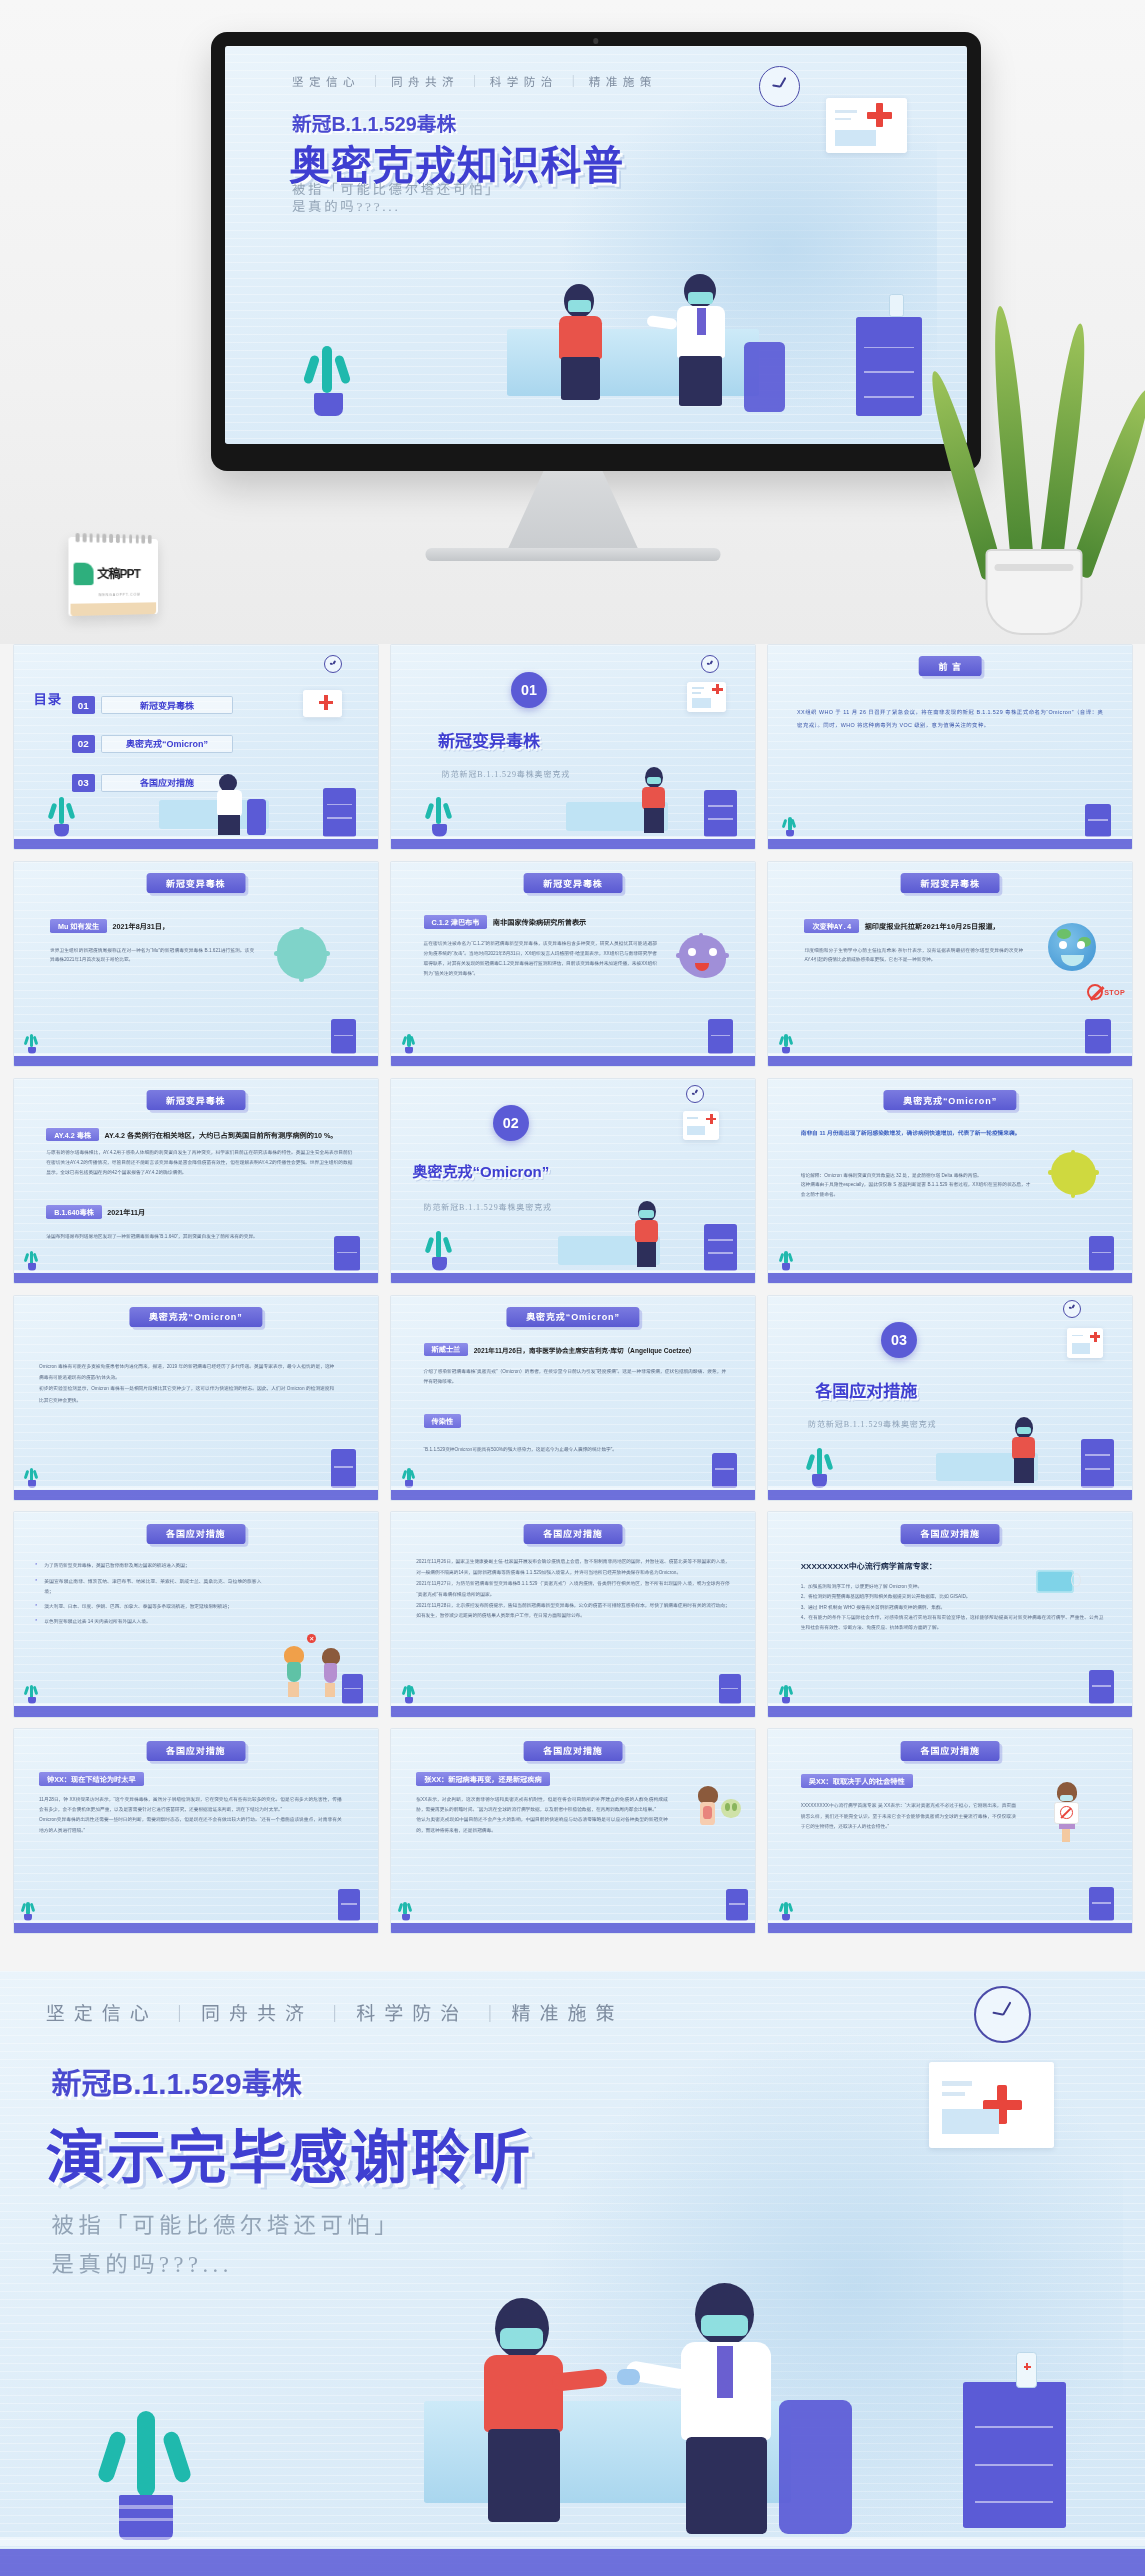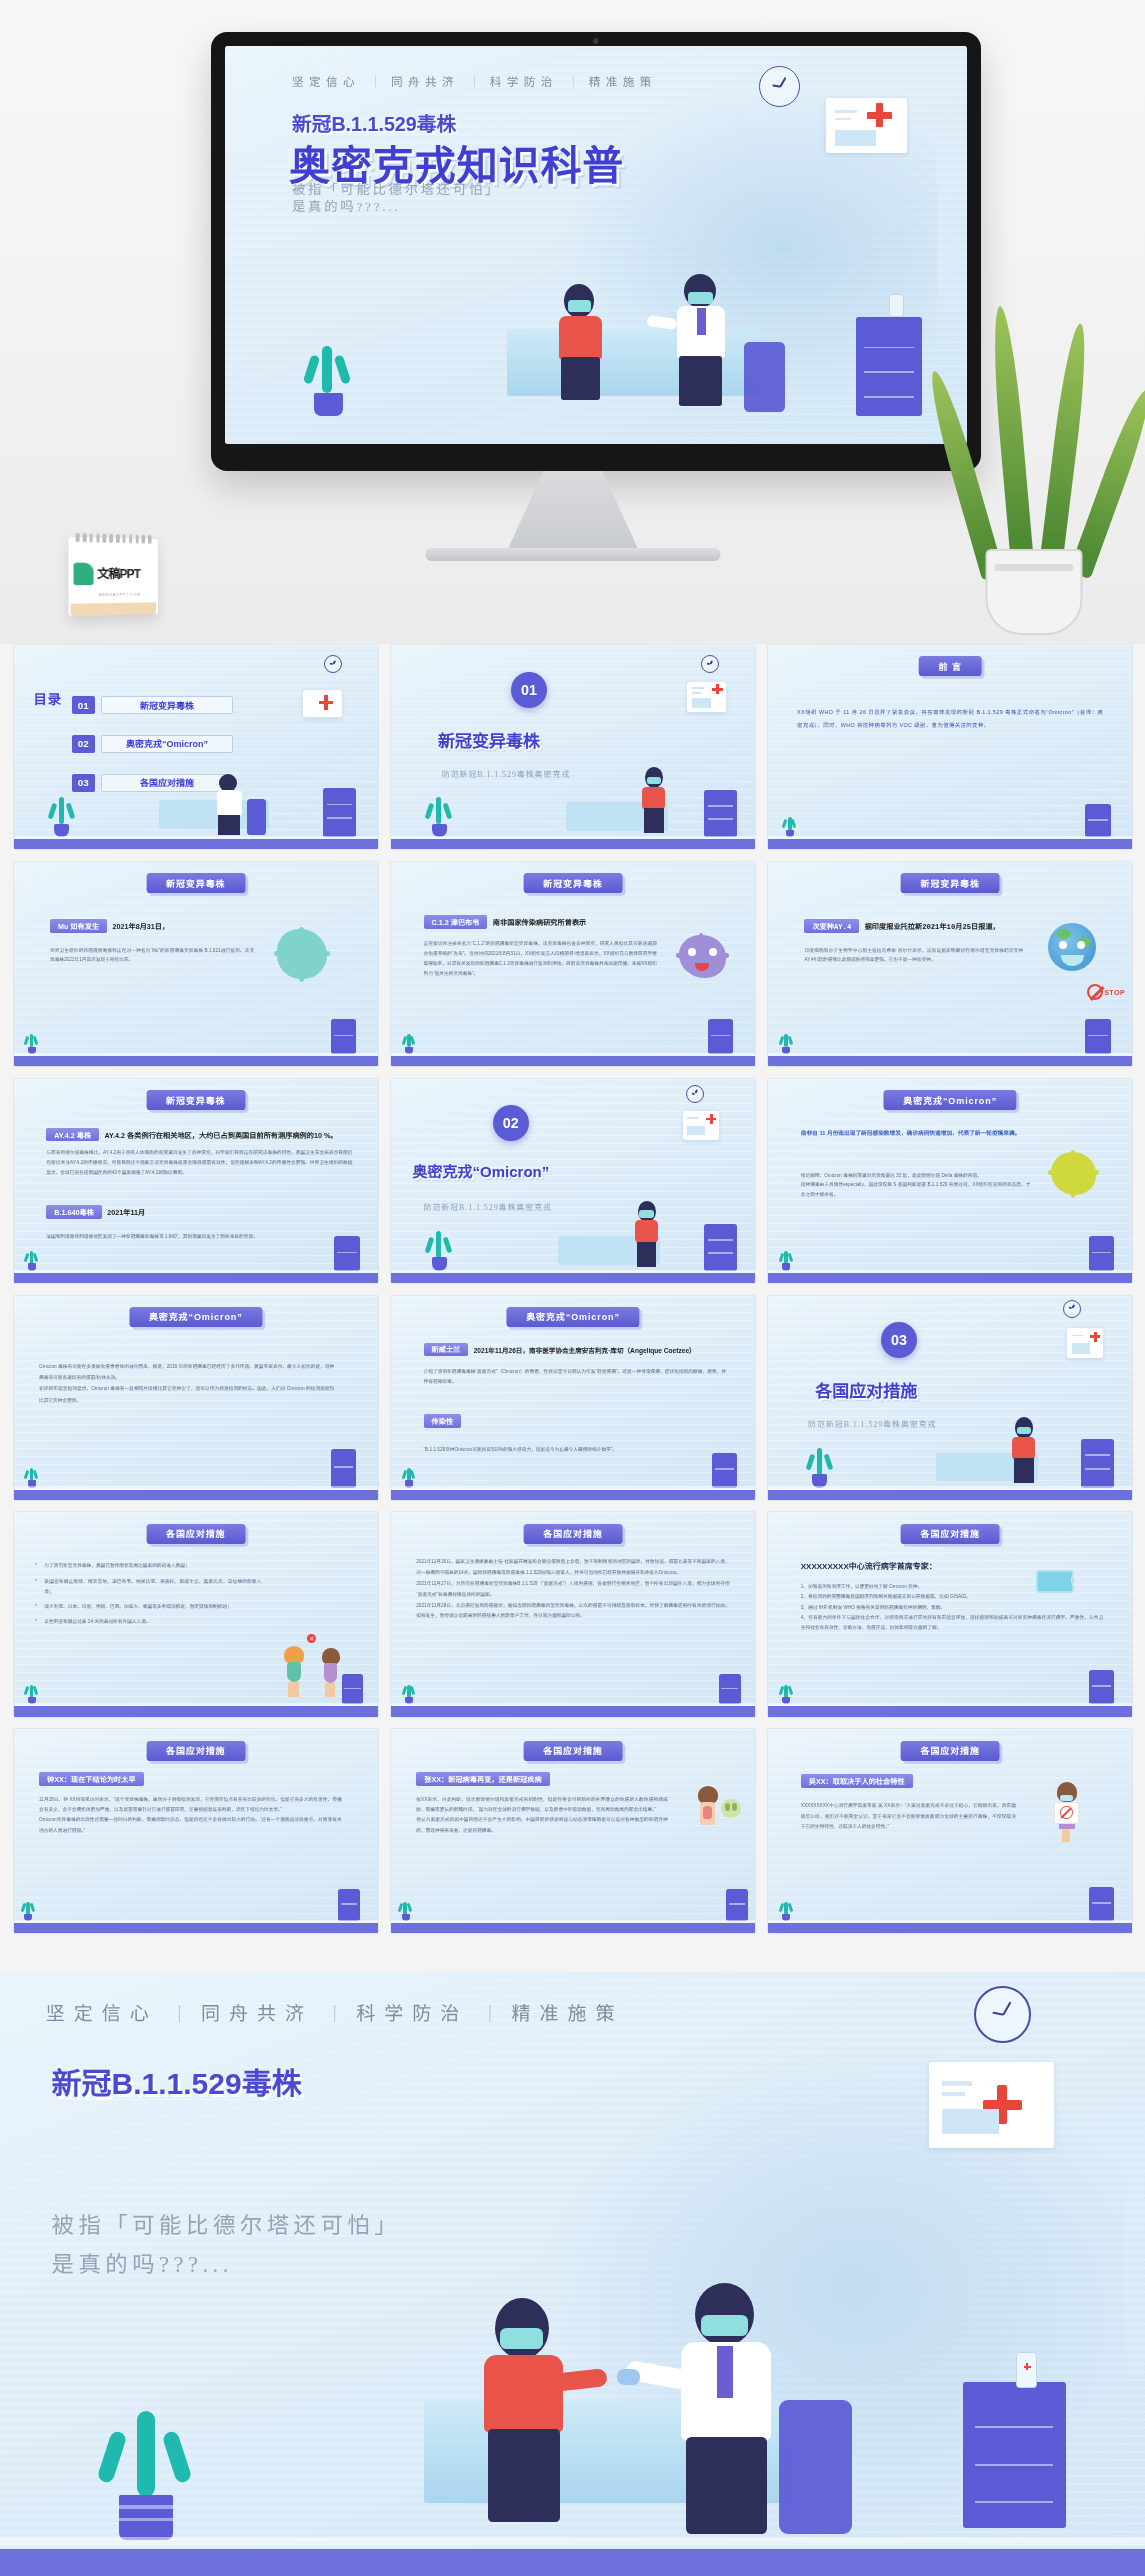--- a/index.html
+++ b/index.html
@@ -831,20 +831,21 @@
       <span>同舟共济</span>
       <span style="color:#b9c6d4;letter-spacing:0;margin:0 19.7px;">|</span>
       <span>科学防治</span>
       <span style="color:#b9c6d4;letter-spacing:0;margin:0 19.7px;">|</span>
       <span>精准施策</span>
     </div>
 
     <div class="clock" style="left:85%;top:2.5%;width:57px;height:57px;border-width:2.7px;"></div>
 
     <div style="position:absolute;left:4.5%;top:14.5%;font-size:30px;font-weight:bold;color:#4a4ad0;text-shadow:2.7px 2.7px 0 rgba(255,255,255,.9);">新冠B.1.1.529毒株</div>
+    <div style="position:absolute;left:4%;top:23%;font-size:59px;font-weight:bold;color:#3f3fd1;letter-spacing:1.8px;text-shadow:3.6px 3.6px 0 rgba(255,255,255,.92), 6.3px 6.3px 0 rgba(140,165,210,.32);">演示完毕感谢聆听</div>
     <div style="position:absolute;left:4.5%;top:39%;font-family:'Liberation Serif','DejaVu Serif',serif;font-size:22.4px;color:#93a4b6;letter-spacing:4.5px;">被指「可能比德尔塔还可怕」</div>
     <div style="position:absolute;left:4.5%;top:45.5%;font-family:'Liberation Serif','DejaVu Serif',serif;font-size:22.4px;color:#93a4b6;letter-spacing:4.5px;">是真的吗???...</div>
 
     <div class="ill-wall-card" style="right:8%;top:15%;width:125px;height:86px;">
       <div class="red-cross" style="left:54px;top:38px;width:39px;height:9.8px;border-radius:1.8px;"></div>
       <div class="red-cross" style="left:68px;top:23px;width:9.8px;height:39px;border-radius:1.8px;"></div>
       <div style="position:absolute;left:12.5px;top:19.7px;width:30px;height:4.5px;background:#d7e7f4;"></div>
       <div style="position:absolute;left:12.5px;top:30px;width:23px;height:4.5px;background:#d7e7f4;"></div>
       <div style="position:absolute;left:12.5px;top:47px;width:57px;height:25px;background:#cfe6f6;"></div>
     </div>

